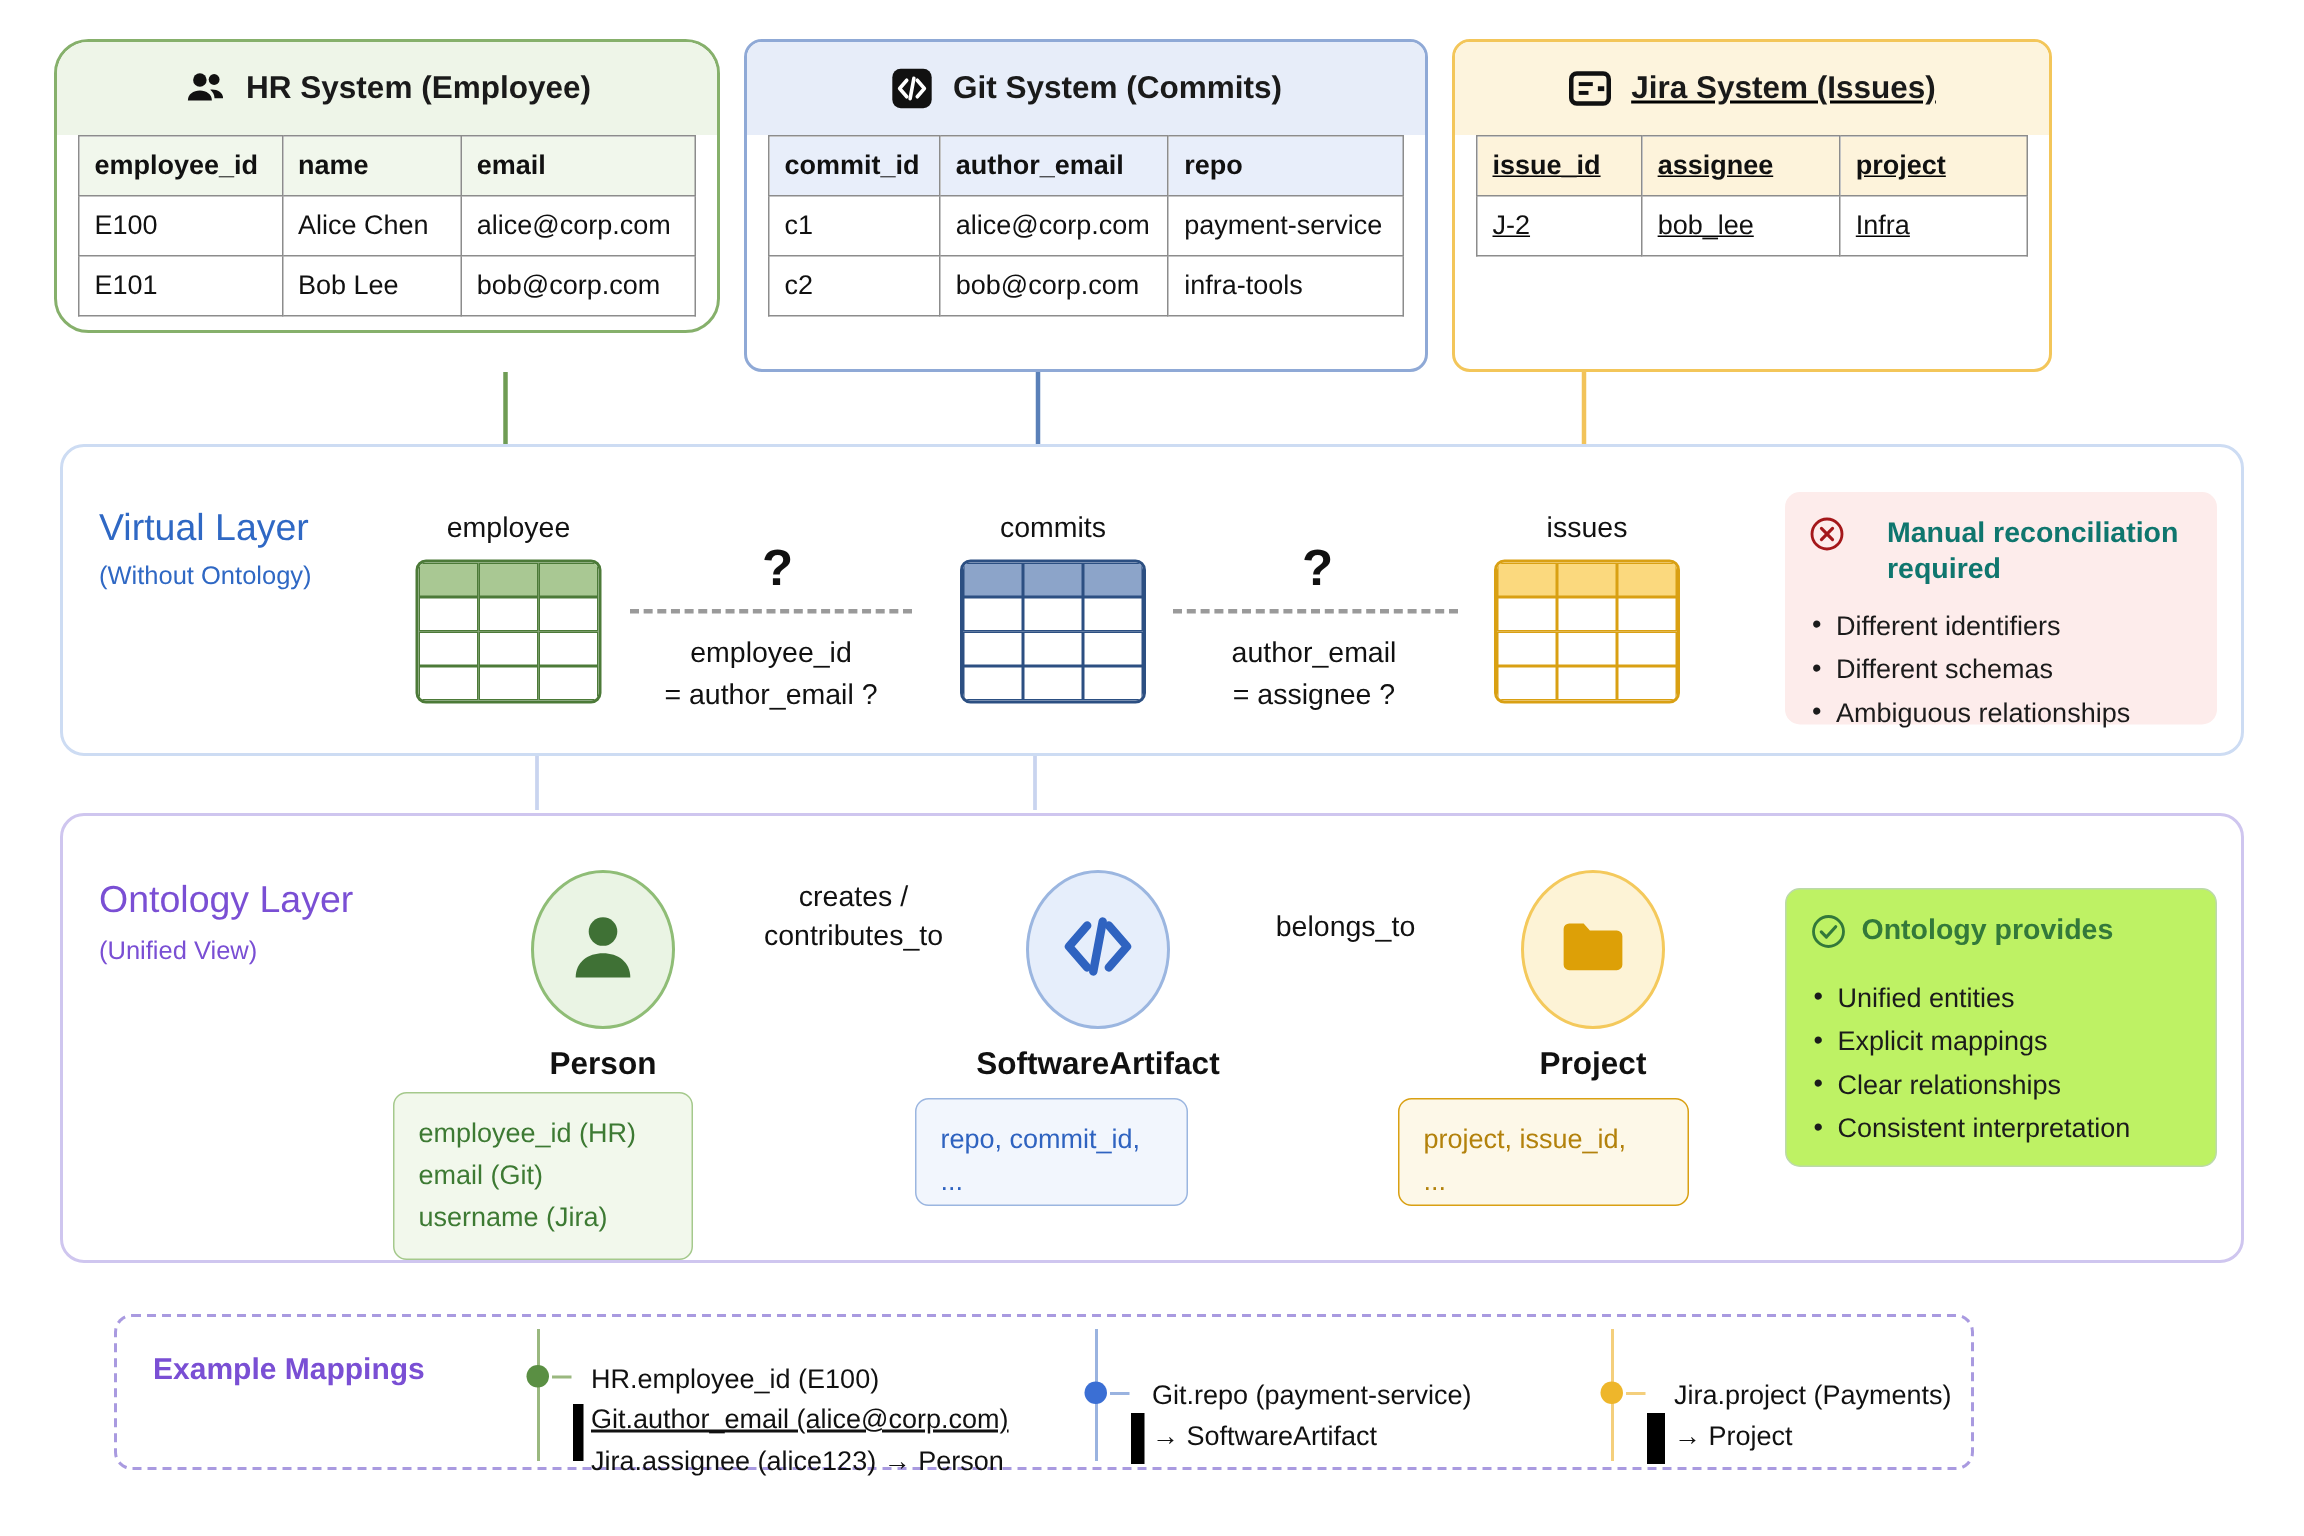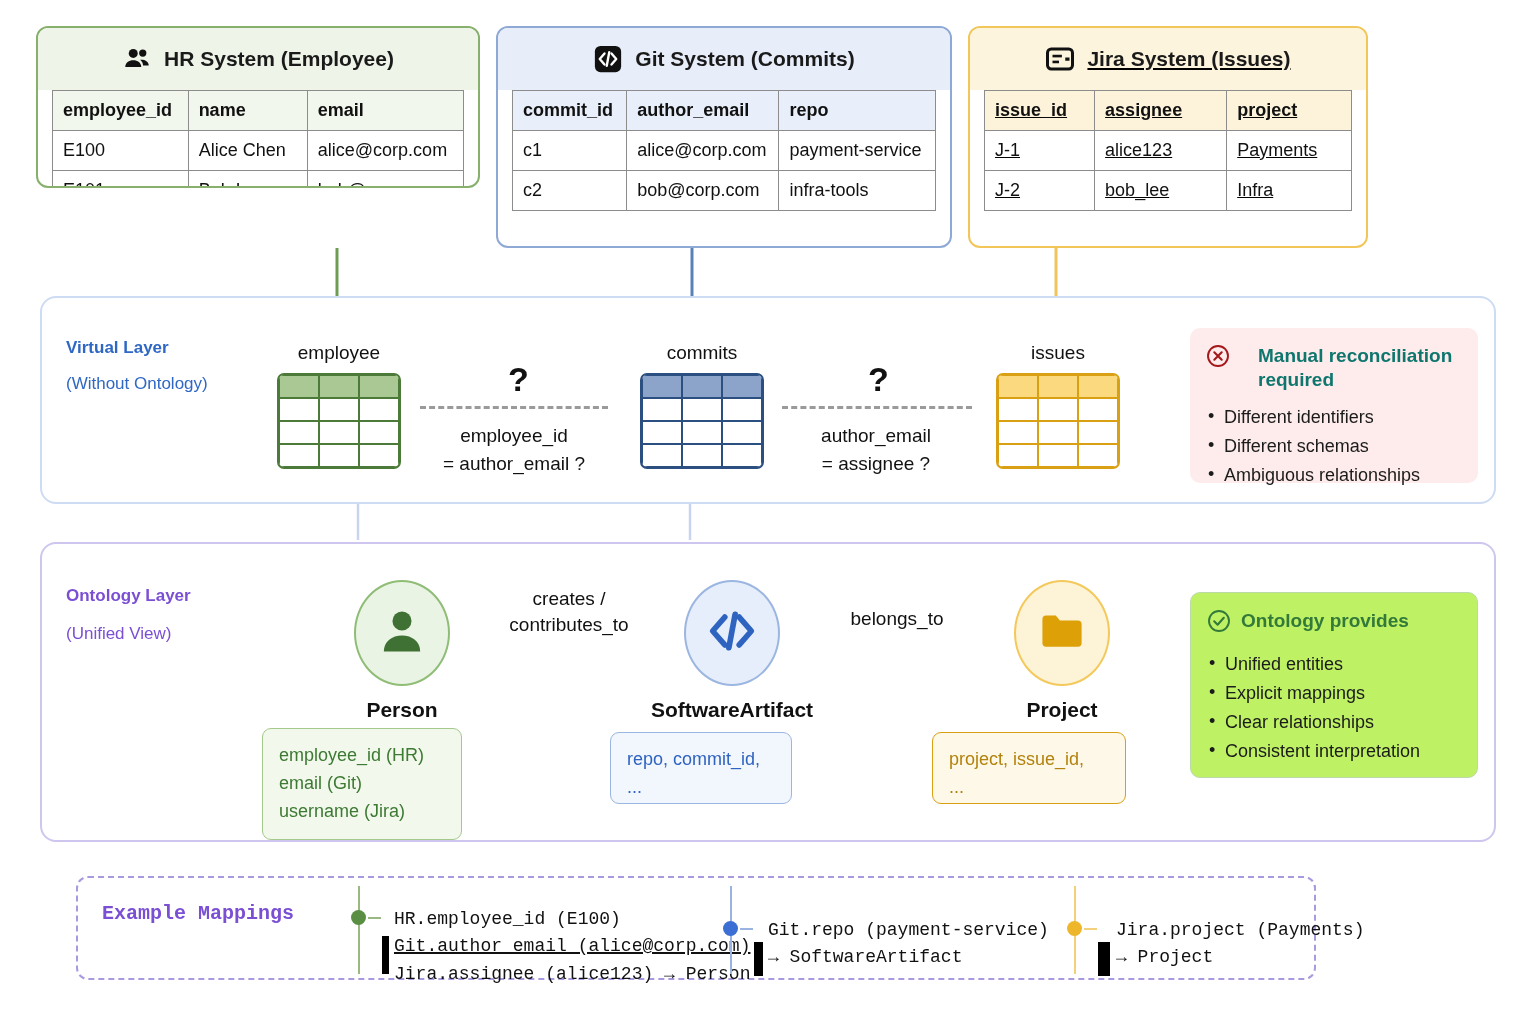--- a/index.html
+++ b/index.html
@@ -60,21 +60,21 @@
   .layer {
     position: absolute;
     border-radius: 16px;
     background: #fff;
   }
   .layer-virtual  { border: 2px solid #cddcf3; }
   .layer-ontology { border: 2px solid #cfc6ef; }
 
   .layer-title {
     position: absolute;
-    font-size: 17px; font-weight: bold;
+    font-size: 25px; font-weight: normal;
   }
   .layer-sub {
     position: absolute;
     font-size: 17px;
   }
   .t-blue   { color: #2f68c4; }
   .t-purple { color: #7a4fd4; }
 
   
   .mini-wrap { position: absolute; text-align: center; }
@@ -217,21 +217,21 @@
     <line x1="692" y1="248" x2="692" y2="322" stroke="#5a80b8" stroke-width="3" marker-end="url(#ah-blue)"></line>
     <line x1="1056" y1="248" x2="1056" y2="322" stroke="#f2c35a" stroke-width="3" marker-end="url(#ah-amber)"></line>
 
     <line x1="358" y1="500" x2="358" y2="540" stroke="#c9d4ef" stroke-width="2.5"></line>
     <line x1="690" y1="500" x2="690" y2="540" stroke="#c9d4ef" stroke-width="2.5"></line>
 
     <line x1="423" y1="633" x2="630" y2="633" stroke="#6b6b6b" stroke-width="4" marker-end="url(#ah-gray)"></line>
     <line x1="756" y1="633" x2="960" y2="633" stroke="#6b6b6b" stroke-width="4" marker-end="url(#ah-gray)"></line>
   </svg>
 
-  <div class="src-card card-hr" style="left:36px; top:26px; width:444px; height:162px;">
+  <div class="src-card card-hr" style="left:36px; top:26px; width:444px; height:196px;border-radius:23px;">
     <div class="src-head">
       <span class="ico">
         <svg viewBox="0 0 24 24" width="30" height="30">
           <circle cx="9" cy="7.5" r="3.6" fill="#111"></circle>
           <circle cx="16.6" cy="7.2" r="2.9" fill="#111"></circle>
           <path d="M2.6 18.4c0-3.4 2.9-5.4 6.4-5.4s6.4 2 6.4 5.4z" fill="#111"></path>
           <path d="M14.5 12.6c3.2-.4 6.9 1.1 6.9 4.6h-4.6c0-1.9-.9-3.5-2.3-4.6z" fill="#111"></path>
         </svg>
       </span>
       <span>HR System (Employee)</span>
@@ -308,25 +308,20 @@
     </div>
     <div class="src-body">
       <table class="src-tbl">
         <tbody>
             <tr>
           <th style="width:30%">issue_id</th>
           <th style="width:36%">assignee</th>
           <th style="width:34%">project</th>
         </tr>
         <tr>
-          <td>J-1</td>
-          <td>alice123</td>
-          <td>Payments</td>
-        </tr>
-        <tr>
           <td>J-2</td>
           <td>bob_lee</td>
           <td>Infra</td>
         </tr>
       </tbody>
         </table>
     </div>
   </div>
 
   <div class="layer layer-virtual" style="left:40px; top:296px; width:1456px; height:208px;">
@@ -498,21 +493,21 @@
       </div>
       <ul>
         <li>Unified entities</li>
         <li>Explicit mappings</li>
         <li>Clear relationships</li>
         <li>Consistent interpretation</li>
       </ul>
     </div>
   </div>
 
-  <div class="footer-box" style="left:76px; top:876px; width:1240px; height:104px;font-family:Liberation Mono, monospace;">
+  <div class="footer-box" style="left:76px; top:876px; width:1240px; height:104px;">
 
     <div class="footer-title" style="left:24px; top:24px;">Example Mappings</div>
 
     <div class="map-group" style="left:280px; top:8px; width:360px; height:88px;">
       <div class="map-vline" style="left:0; height:88px; background:#9ab87f;"></div>
       <div class="map-dot" style="left:-7px; top:24px; background:#5a8f43;"></div>
       <div class="map-stub" style="left:10px; top:31px; background:#9ab87f;"></div>
       <div class="artifact-bar" style="left:24px; top:50px; width:7px; height:38px;"></div>
       <div class="map-lines" style="left:36px; top:20px;">
         <div>HR.employee_id (E100)</div>

